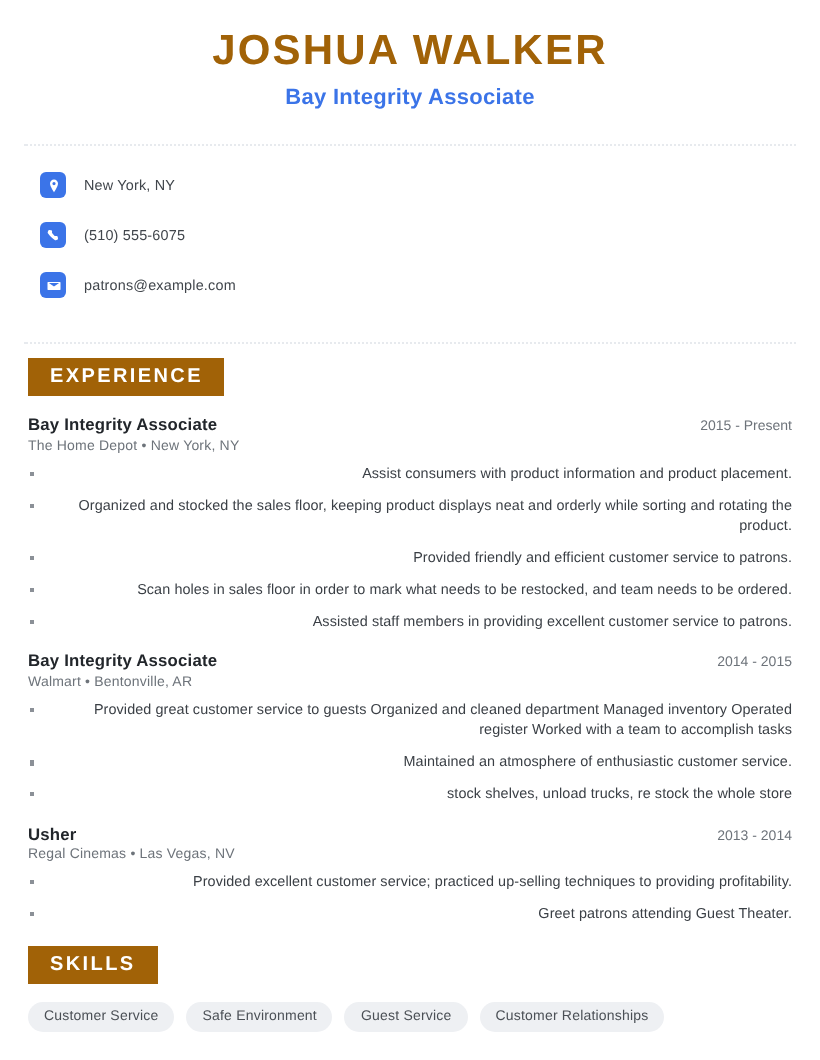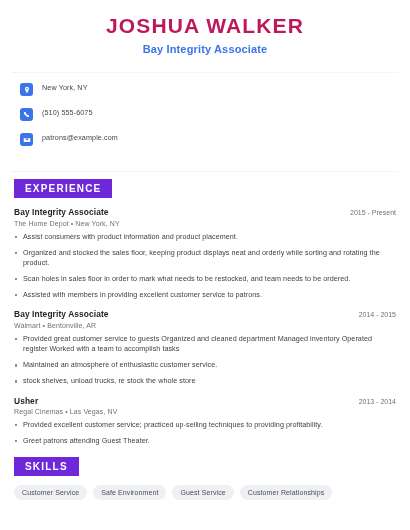--- a/index.html
+++ b/index.html
@@ -24,21 +24,21 @@
 
   
   .header {
     text-align: center;
     padding: 14px 20px 10px 20px;
   }
   .full-name {
     font-size: 21px;
     font-weight: 700;
     letter-spacing: 1.1px;
-    color: #be185d;
+    color: #a16207;
     line-height: 1.15;
     margin: 0;
   }
   .job-title {
     font-size: 11px;
     font-weight: 700;
     color: #3b74e8;
     margin-top: 5px;
     letter-spacing: 0.15px;
   }
@@ -48,20 +48,21 @@
     border-top: 1px dotted #e7eaee;
     margin: 7px 12px 0 12px;
   }
 
   
   .contact-list {
     padding: 10px 0 6px 20px;
   }
   .contact-row {
     display: flex;
+    align-items: center;
     height: 19px;
     margin-bottom: 6px;
   }
   .contact-icon {
     width: 13px;
     height: 13px;
     border-radius: 3px;
     background: #3b74e8;
     display: flex;
     align-items: center;
@@ -72,21 +73,21 @@
   .contact-icon svg { display: block; }
   .contact-text {
     font-size: 7.2px;
     color: #41464c;
     letter-spacing: 0.1px;
   }
 
   
   .section-banner {
     display: inline-block;
-    background: #6d28d9;
+    background: #a16207;
     color: #ffffff;
     font-size: 10px;
     font-weight: 700;
     letter-spacing: 1.2px;
     padding: 4px 11px 4px 11px;
     margin-left: 14px;
   }
   .section-banner-wrap {
     margin-top: 6px;
     margin-bottom: 9px;
@@ -124,20 +125,21 @@
     padding: 0;
   }
   ul.bullets li {
     position: relative;
     font-size: 7.2px;
     line-height: 1.45;
     color: #3a3f45;
     padding-left: 9px;
     margin-bottom: 5.5px;
     letter-spacing: 0.05px;
+    text-align: right;
   }
   ul.bullets li:before {
     content: "";
     position: absolute;
     left: 1px;
     top: 4px;
     width: 2.4px;
     height: 2.4px;
     background: #8b9097;
   }
@@ -212,22 +214,23 @@
 
     <div class="exp-entry">
       <div class="exp-head">
         <span class="exp-role">Bay Integrity Associate</span>
         <span class="exp-dates">2015 - Present</span>
       </div>
       <div class="exp-org">The Home Depot • New York, NY</div>
       <ul class="bullets">
         <li>Assist consumers with product information and product placement.</li>
         <li>Organized and stocked the sales floor, keeping product displays neat and orderly while sorting and rotating the product.</li>
+        <li>Provided friendly and efficient customer service to patrons.</li>
         <li>Scan holes in sales floor in order to mark what needs to be restocked, and team needs to be ordered.</li>
-        <li>Assisted with members in providing excellent customer service to patrons.</li>
+        <li>Assisted staff members in providing excellent customer service to patrons.</li>
       </ul>
     </div>
 
     <div class="exp-entry">
       <div class="exp-head">
         <span class="exp-role">Bay Integrity Associate</span>
         <span class="exp-dates">2014 - 2015</span>
       </div>
       <div class="exp-org">Walmart • Bentonville, AR</div>
       <ul class="bullets">

